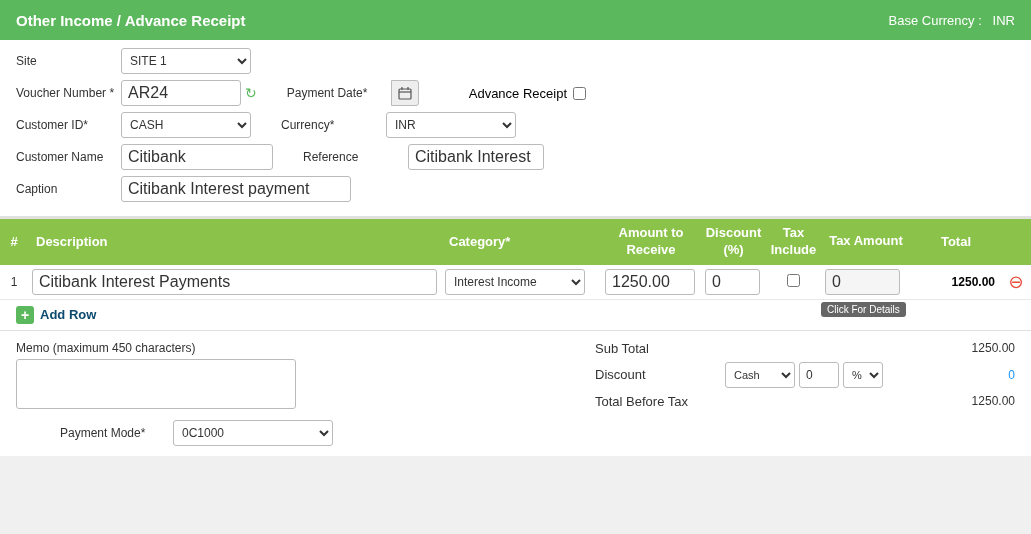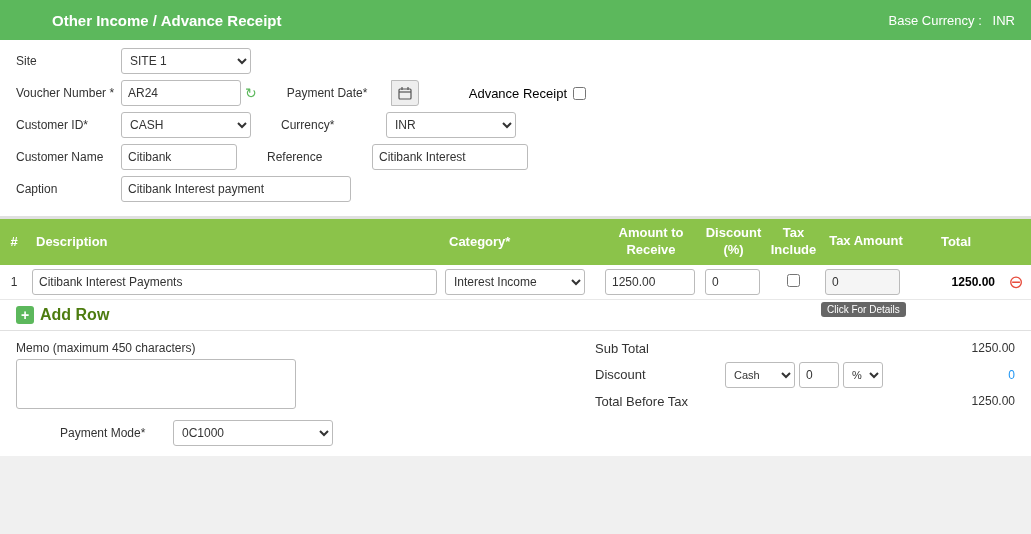--- a/index.html
+++ b/index.html
@@ -7,21 +7,21 @@
     
     .header {
       background: #5cb85c;
       color: white;
       padding: 10px 16px;
       display: flex;
       align-items: center;
       justify-content: space-between;
       height: 40px;
     }
-    .header-title { font-size: 15px; font-weight: bold; margin-left: 36px; }
+    .header-title { font-size: 15px; font-weight: bold; }
     .header-currency { font-size: 13px; }
     
     .top-form {
       padding: 8px 16px;
       background: white;
       border-bottom: 1px solid #e0e0e0;
     }
     
     .row1, .row2, .row3, .row4, .row5 {
       display: flex;
@@ -40,21 +40,21 @@
       display: flex;
       align-items: center;
       margin-right: 30px;
     }
     
     input[type="text"], input[type="date"] {
       border: 1px solid #bbb;
       border-radius: 3px;
       padding: 3px 6px;
       height: 26px;
-      font-size: 12px;
+      font-size: 16px;
       color: #333;
       outline: none;
     }
     
     select {
       border: 1px solid #bbb;
       border-radius: 3px;
       padding: 2px 4px;
       height: 26px;
       font-size: 12px;
@@ -162,21 +162,21 @@
       background: #5cb85c;
       color: white;
       border-radius: 3px;
       display: flex;
       align-items: center;
       justify-content: center;
       font-size: 14px;
       font-weight: bold;
     }
     
-    .add-row-label { color: #4d7c0f; font-size: 16px; font-weight: bold; }
+    .add-row-label { color: #0c4a6e; font-size: 13px; font-weight: bold; }
     
     
     .bottom-section {
       display: flex;
       background: white;
       padding: 10px 16px;
     }
     
     .memo-section {
       flex: 1;
@@ -314,25 +314,25 @@
       <span class="lbl">Currency*</span>
       <select style="width:130px;">
         <option>INR</option>
       </select>
     </div>
   </div>
 
   <div class="row4">
     <div class="field-group">
       <span class="lbl">Customer Name</span>
-      <input type="text" style="width: 116px;" value="Citibank">
+      <input type="text" style="width: 152px;" value="Citibank">
     </div>
     <div class="field-group">
       <span class="lbl">Reference</span>
-      <input type="text" style="width: 156px;" value="Citibank Interest">
+      <input type="text" style="width: 136px;" value="Citibank Interest">
     </div>
   </div>
 
   <div class="row5">
     <div class="field-group">
       <span class="lbl">Caption</span>
       <input type="text" style="width: 230px;" value="Citibank Interest payment">
     </div>
   </div>
 </div>

